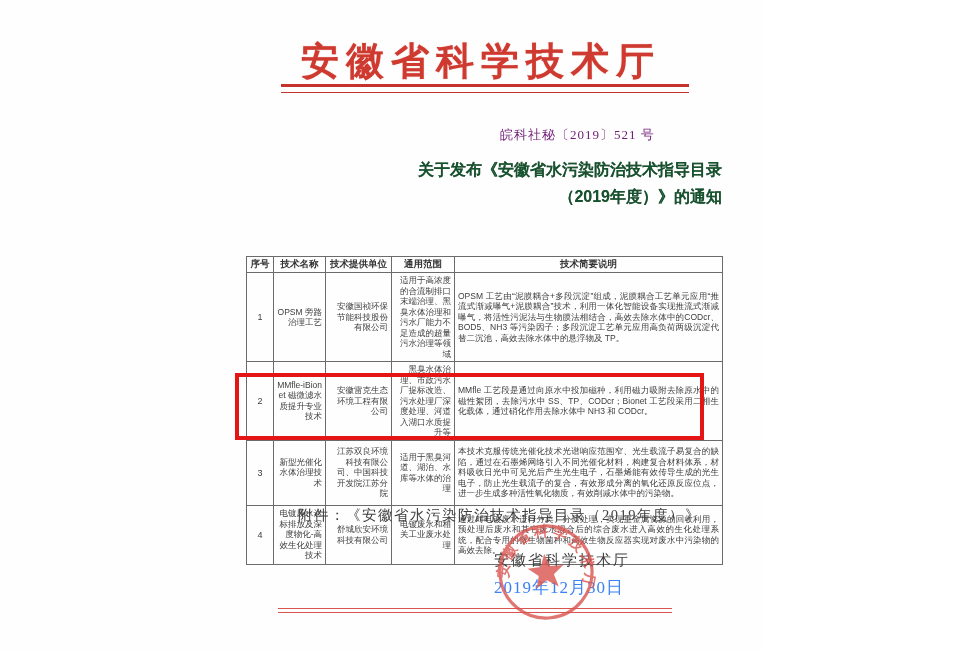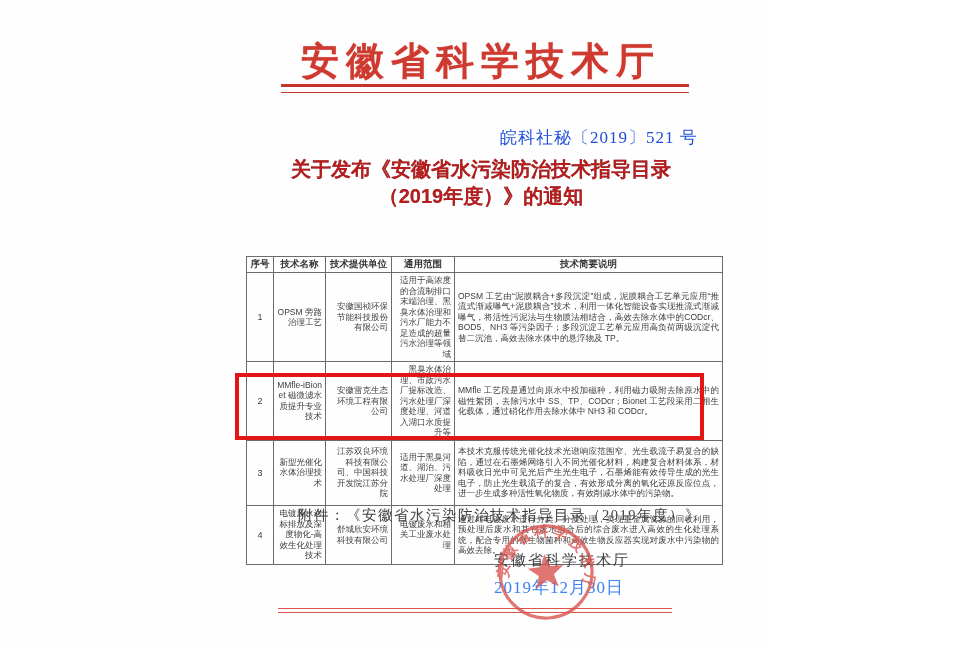--- a/index.html
+++ b/index.html
@@ -16,25 +16,25 @@
     position:absolute;left:240px;top:36px;width:482px;text-align:center;
     font-size:38px;font-weight:bold;color:#cf3a30;letter-spacing:7px;
     text-shadow:0 0 1px rgba(207,58,48,.55);
   }
   .red-rule{
     position:absolute;left:281px;top:84px;width:408px;height:5px;
     border-top:3px solid #c5342c;border-bottom:1px solid #c5342c;
   }
   .doc-number{
     position:absolute;left:500px;top:126px;width:220px;
-    font-size:17px;color:#1d4ed8;letter-spacing:1px;
+    font-size:13px;color:#701a75;letter-spacing:1px;
   }
   .notice-title{
-    position:absolute;left:240px;top:156px;width:482px;text-align:center;
-    font-size:20px;font-weight:bold;color:#b91c1c;line-height:27px;
+    position:absolute;left:240px;top:156px;width:482px;text-align:right;
+    font-size:16px;font-weight:bold;color:#14532d;line-height:27px;
     font-family:"Liberation Sans","DejaVu Sans",sans-serif;
     text-shadow:0 0 .5px rgba(40,40,40,.6);
   }
 
   
   .tech-table{
     position:absolute;left:246px;top:256px;width:476px;
     border-collapse:collapse;table-layout:fixed;
     font-family:"Liberation Sans","DejaVu Sans",sans-serif;
     padding-left:48px;
@@ -131,21 +131,21 @@
         <td class="td-no">2</td>
         <td class="td-name">MMfle-iBionet 磁微滤水质提升专业技术</td>
         <td class="td-provider">安徽雷克生态环境工程有限公司</td>
         <td class="td-scope">黑臭水体治理、市政污水厂提标改造、污水处理厂深度处理、河道入湖口水质提升等</td>
         <td class="td-desc">MMfle 工艺段是通过向原水中投加磁种，利用磁力吸附去除原水中的磁性絮团，去除污水中 SS、TP、CODcr；Bionet 工艺段采用二相生化载体，通过硝化作用去除水体中 NH3 和 CODcr。</td>
       </tr>
       <tr class="r3">
         <td class="td-no">3</td>
         <td class="td-name">新型光催化水体治理技术</td>
         <td class="td-provider">江苏双良环境科技有限公司、中国科技开发院江苏分院</td>
-        <td class="td-scope">适用于黑臭河道、湖泊、污水处理厂深度处理</td>
+        <td class="td-scope">适用于黑臭河道、湖泊、水库等水体的治理</td>
         <td class="td-desc">本技术克服传统光催化技术光谱响应范围窄、光生载流子易复合的缺陷，通过在石墨烯网络引入不同光催化材料，构建复合材料体系，材料吸收日光中可见光后产生光生电子，石墨烯能有效传导生成的光生电子，防止光生载流子的复合，有效形成分离的氧化还原反应位点，进一步生成多种活性氧化物质，有效削减水体中的污染物。</td>
       </tr>
       <tr class="r4">
         <td class="td-no">4</td>
         <td class="td-name">电镀废水达标排放及深度物化-高效生化处理技术</td>
         <td class="td-provider">舒城欣安环境科技有限公司</td>
         <td class="td-scope">电镀废水和相关工业废水处理</td>
         <td class="td-desc">通过对电镀废水进行分类、分质处理，实现重金属资源的回收利用，预处理后废水和其它废水混合后的综合废水进入高效的生化处理系统，配合专用的微生物菌种和高效生物反应器实现对废水中污染物的高效去除。</td>
       </tr>
     </tbody>

